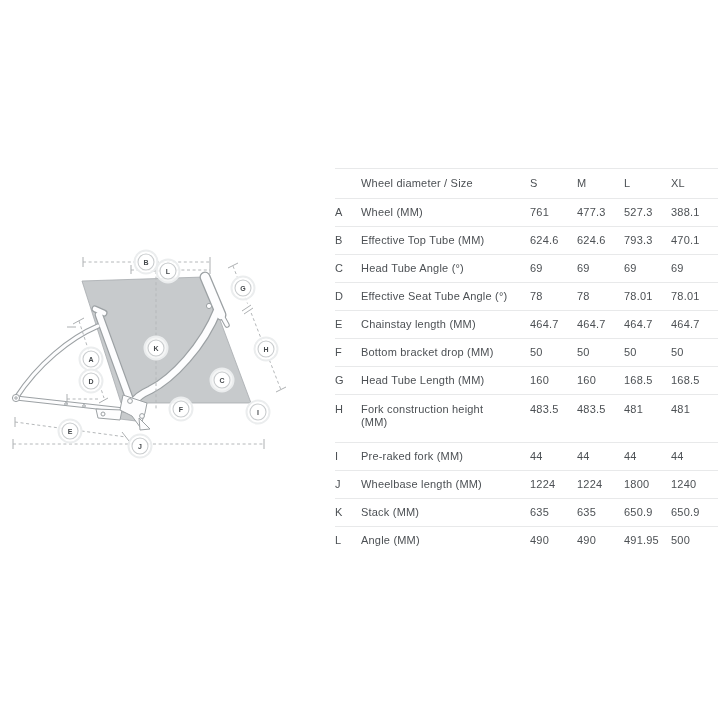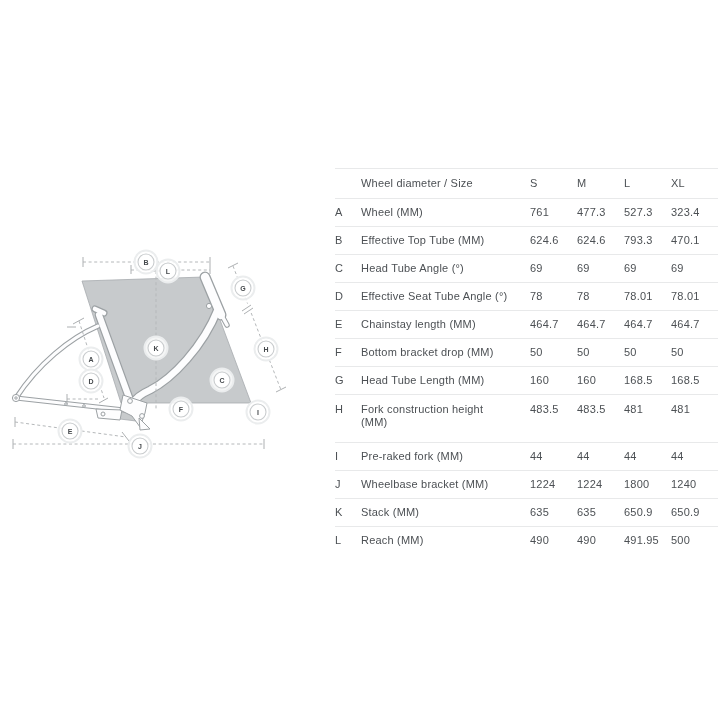--- a/index.html
+++ b/index.html
@@ -206,21 +206,21 @@
             <th>XL</th>
           </tr>
       </thead>
       <tbody>
           <tr>
             <td class="letter">A</td>
             <td class="label-cell">Wheel (MM)</td>
             <td>761</td>
             <td>477.3</td>
             <td>527.3</td>
-            <td>323.4</td>
+            <td>388.1</td>
           </tr>
           <tr>
             <td class="letter">B</td>
             <td class="label-cell">Effective Top Tube (MM)</td>
             <td>624.6</td>
             <td>624.6</td>
             <td>793.3</td>
             <td>470.1</td>
           </tr>
           <tr>
@@ -275,37 +275,37 @@
           <tr>
             <td class="letter">I</td>
             <td class="label-cell">Pre-raked fork (MM)</td>
             <td>44</td>
             <td>44</td>
             <td>44</td>
             <td>44</td>
           </tr>
           <tr>
             <td class="letter">J</td>
-            <td class="label-cell">Wheelbase bracket (MM)</td>
+            <td class="label-cell">Wheelbase length (MM)</td>
             <td>1224</td>
             <td>1224</td>
             <td>1800</td>
             <td>1240</td>
           </tr>
           <tr>
             <td class="letter">K</td>
             <td class="label-cell">Stack (MM)</td>
             <td>635</td>
             <td>635</td>
             <td>650.9</td>
             <td>650.9</td>
           </tr>
           <tr>
             <td class="letter">L</td>
-            <td class="label-cell">Reach (MM)</td>
+            <td class="label-cell">Angle (MM)</td>
             <td>490</td>
             <td>490</td>
             <td>491.95</td>
             <td>500</td>
           </tr>
         </tbody>
     </table>
   </div>
 
 </div>

